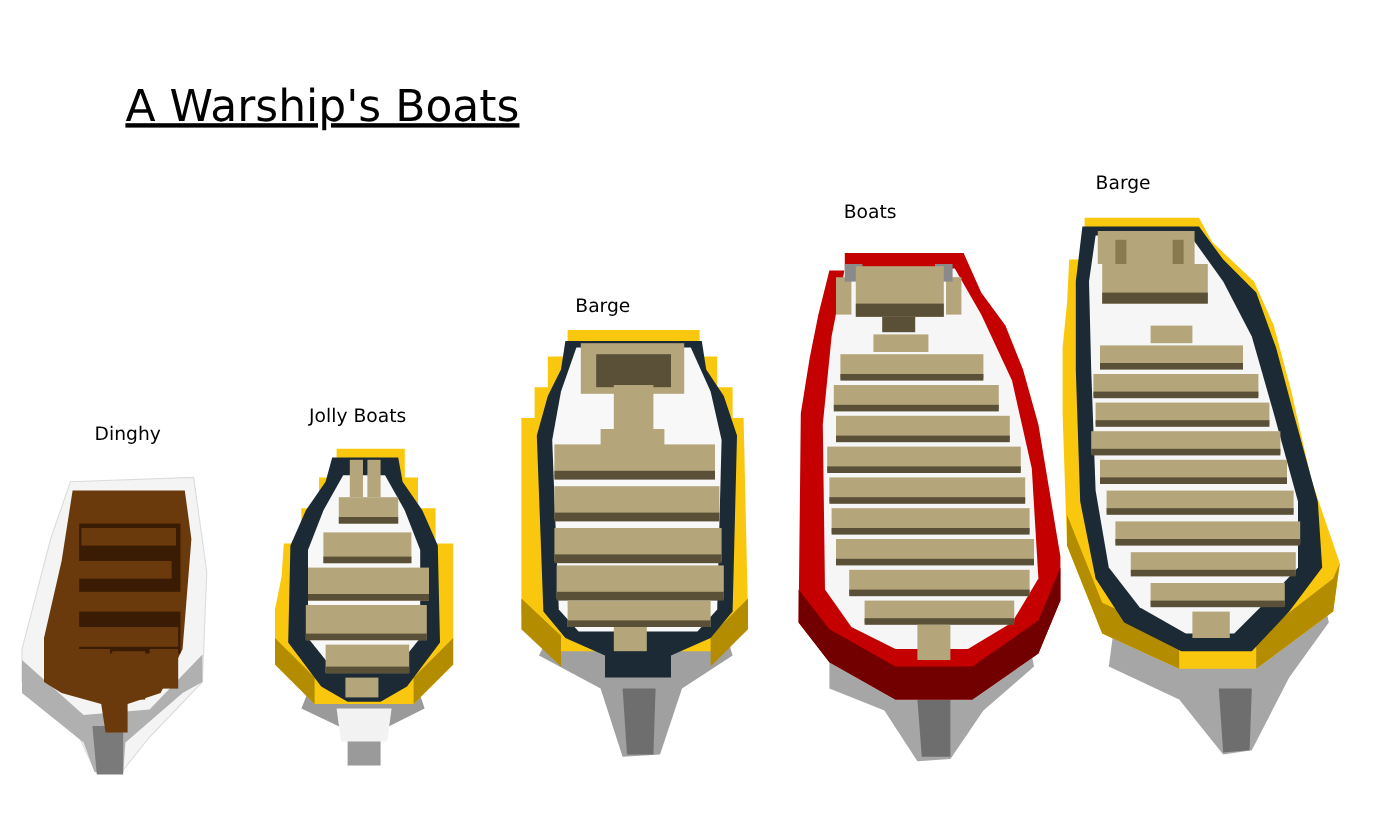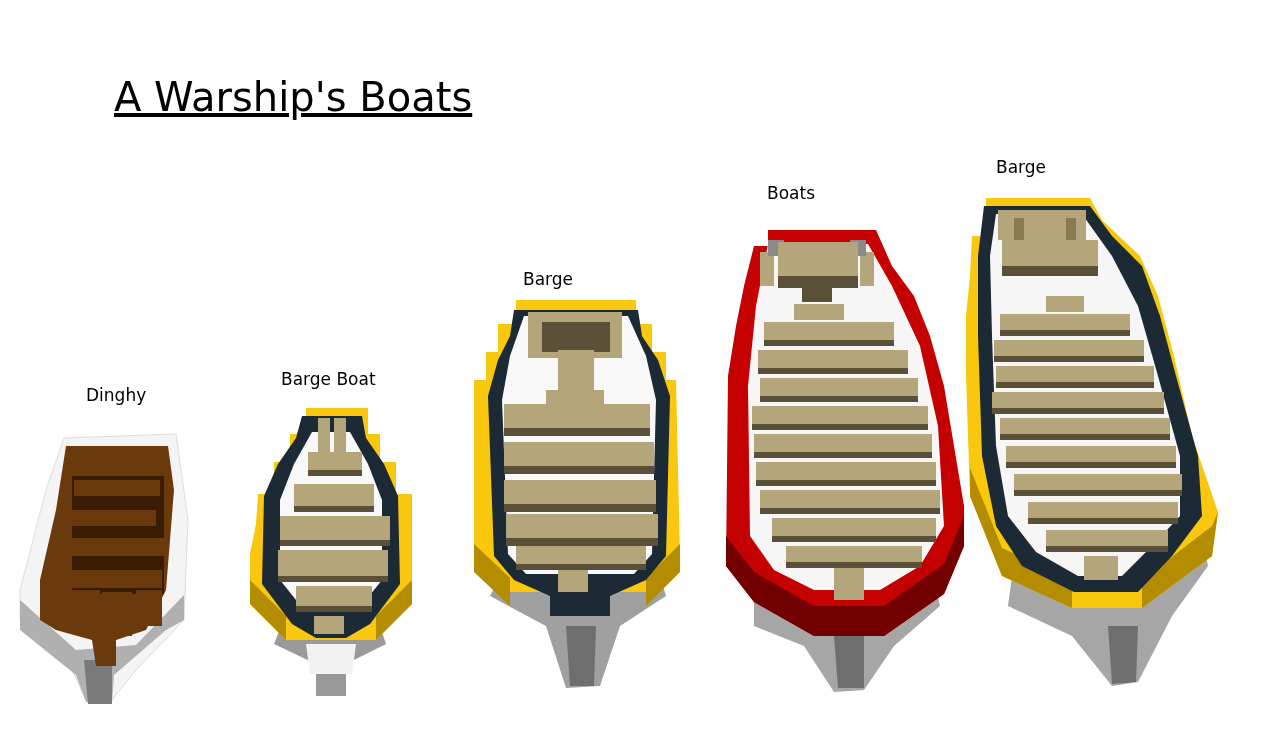--- a/index.html
+++ b/index.html
@@ -9,21 +9,21 @@
   .label { position: absolute; font-size: 17px; line-height: 30px; white-space: nowrap; }
   .boat { position: absolute; }
   .boat svg { display: block; overflow: visible; }
 </style>
 </head>
 <body>
 
 <h1 class="title">A Warship's Boats</h1>
 
 <div class="label" style="left:86px;top:380px">Dinghy</div>
-<div class="label" style="left:281px;top:364px">Barge Boat</div>
+<div class="label" style="left:281px;top:364px">Jolly Boats</div>
 <div class="label" style="left:523px;top:264px">Barge</div>
 <div class="label" style="left:767px;top:178px">Boats</div>
 <div class="label" style="left:996px;top:152px">Barge</div>
 
 <div class="boat" style="left:16px;top:430px">
   <svg width="180" height="280" viewBox="0 0 180 280">
 
     <path d="M48,8 L160,4 L172,90 L168,190 L120,240 L96,270 L70,270 L56,240 L4,190 L4,160 L30,60 Z" fill="#f4f4f4" stroke="#dcdcdc"></path>
     <path d="M4,170 L4,200 L60,245 L70,272 L96,272 L98,245 L150,200 L168,190 L168,165 L120,215 L60,220 Z" fill="#b0b0b0"></path>
     <path d="M68,230 L96,230 L96,274 L72,274 Z" fill="#7a7a7a"></path>

